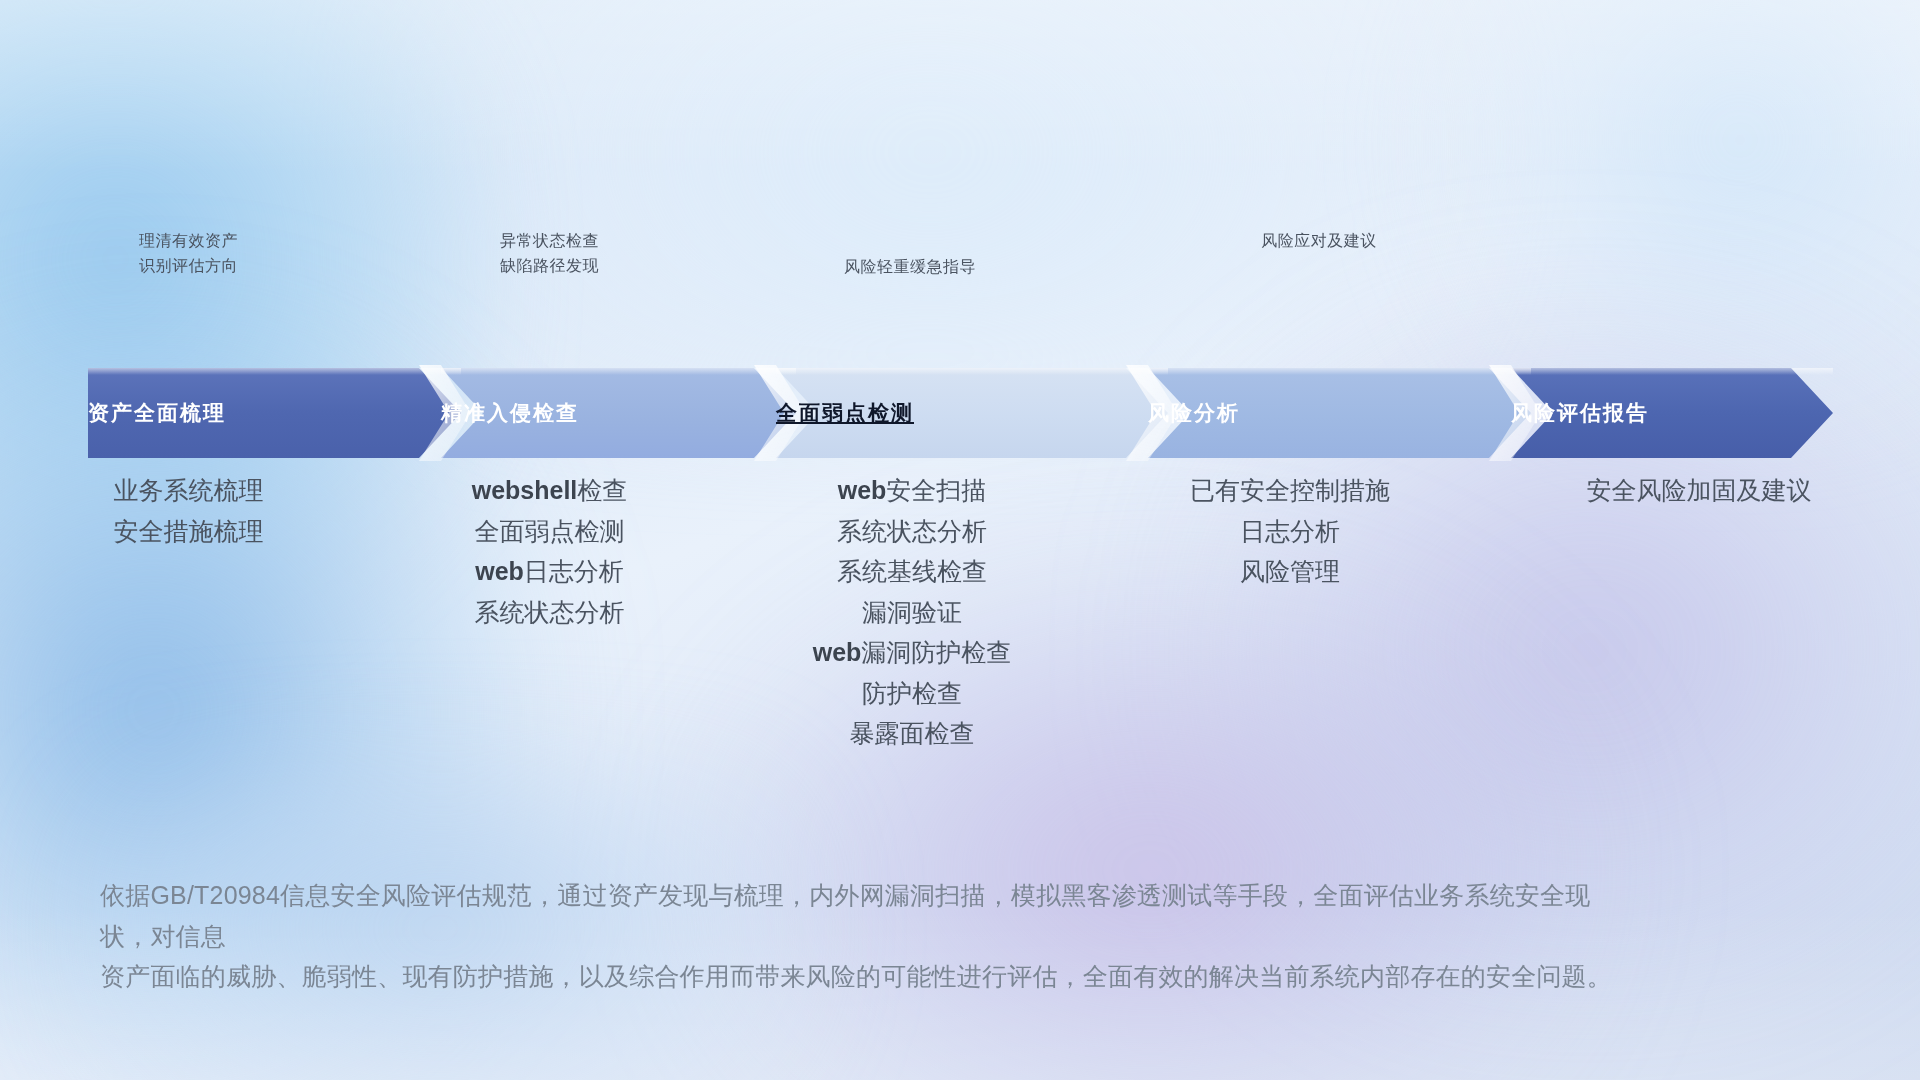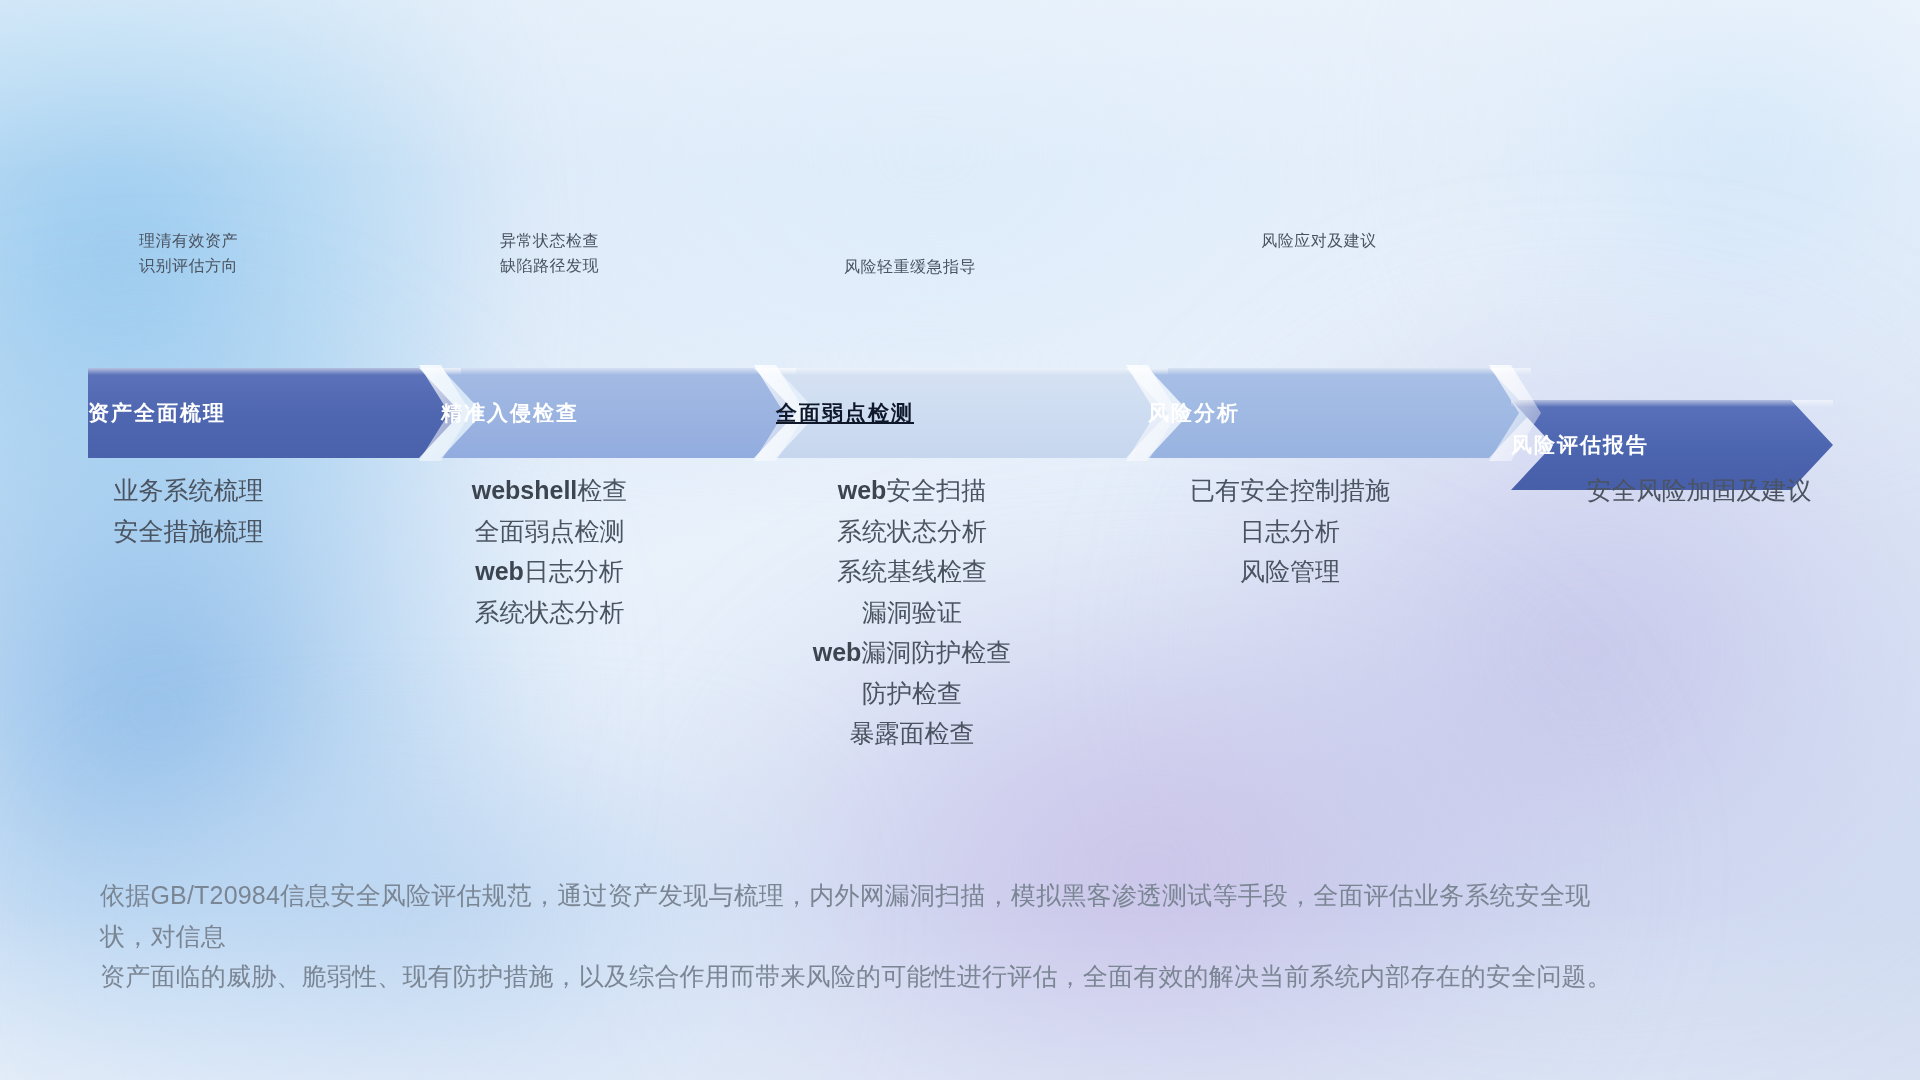--- a/index.html
+++ b/index.html
@@ -106,21 +106,21 @@
   
   .a1 .shape { background:linear-gradient(180deg,#5d74bb 0%, #4f67b0 50%, #4a61ab 100%); }
   .a1 { color:#ffffff; }
   .a2 .shape { background:linear-gradient(180deg,#a4bbe4 0%, #9ab3e0 55%, #93ace0 100%); }
   .a2 { color:#ffffff; }
   .a3 .shape { background:linear-gradient(180deg,#d6e2f3 0%, #cddcf1 55%, #c6d6ee 100%); }
   .a3 { color:#0f172a;text-decoration:underline; }
   .a4 .shape { background:linear-gradient(180deg,#a9c0e6 0%, #9fb9e3 55%, #99b3e1 100%); }
   .a4 { color:#ffffff; }
   .a5 .shape { background:linear-gradient(180deg,#5a72ba 0%, #4d66b0 50%, #475ea9 100%); }
-  .a5 { color:#ffffff;margin-top:32px; }
+  .a5 { color:#ffffff; }
 
   .arrow .hilite {
     position:absolute; left:0; right:0; top:0; height:7px; z-index:3;
     background:linear-gradient(180deg, rgba(255,255,255,.55), rgba(255,255,255,0));
     clip-path:inherit; pointer-events:none;
   }
   .sep {
     position:absolute; top:-3px; height:96px; width:52px; z-index:1;
     background:linear-gradient(120deg, rgba(255,255,255,.85), rgba(255,255,255,.25));
     clip-path:polygon(0 0, 22px 0, 52px 50%, 22px 100%, 0 100%, 30px 50%);

